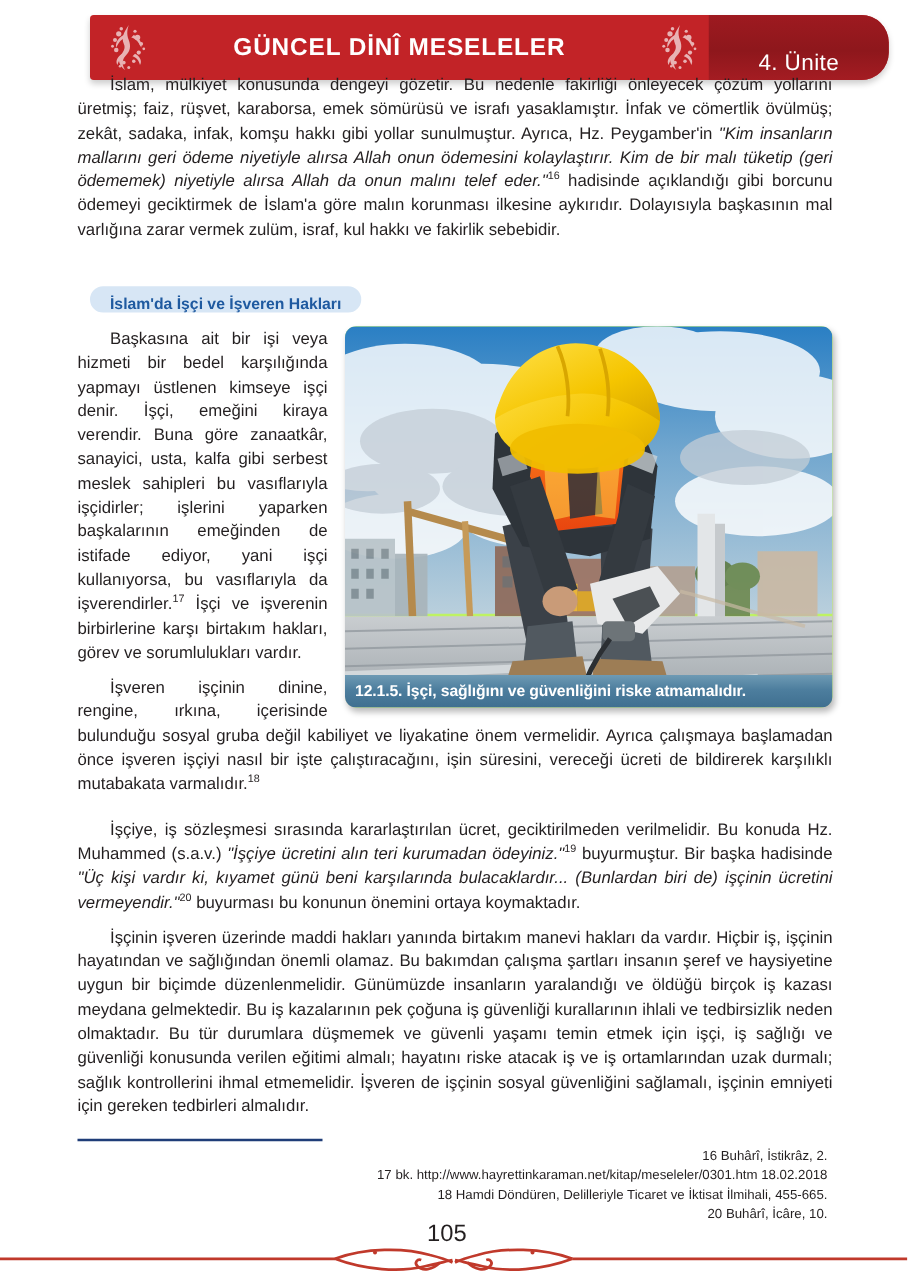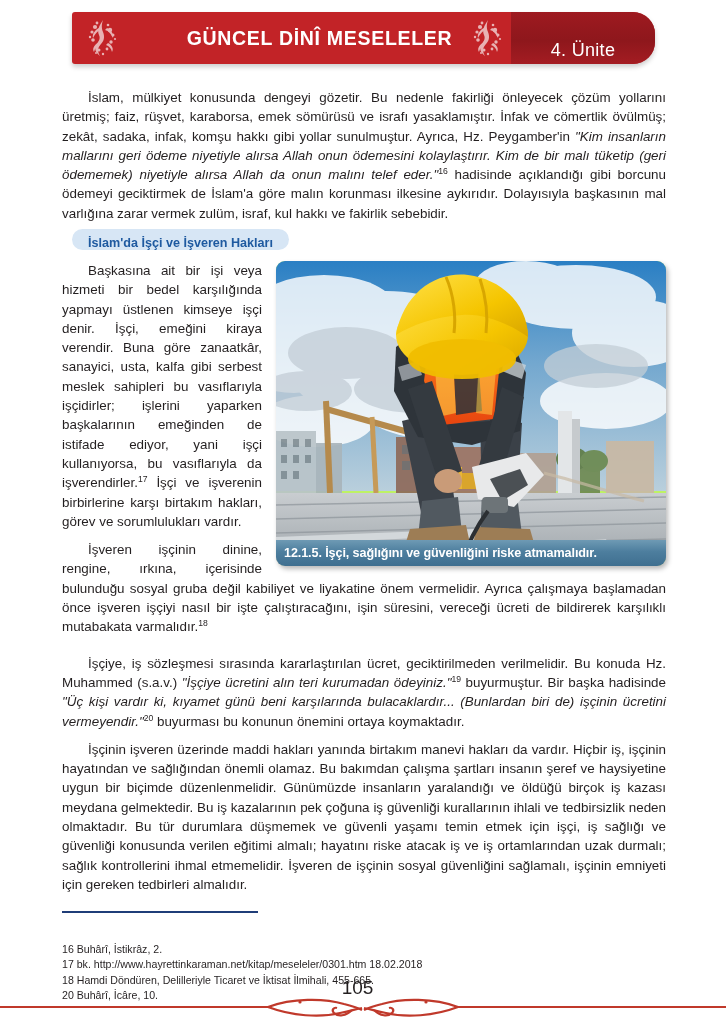--- a/index.html
+++ b/index.html
@@ -14,21 +14,21 @@
     overflow: hidden;
     font-family: "Liberation Sans", sans-serif;
     color: #231f20;
   }
 
   
   .header-banner {
     position: absolute;
     left: 72px;
     top: 12px;
-    width: 583px;
+    width: 639px;
     height: 52px;
   }
   .banner-main {
     position: absolute;
     inset: 0;
     background: #c22327;
     border-radius: 3px 22px 22px 3px;
     box-shadow: 0 3px 5px rgba(0,0,0,0.20);
   }
   .banner-tab {
@@ -75,21 +75,21 @@
     height: 40px;
     opacity: 0.88;
   }
   .ornament.left  { left: 14px; }
   .ornament.right { right: 150px; }
 
   
   .content {
     position: absolute;
     left: 62px;
-    top: 88px;
+    top: 58px;
     width: 604px;
   }
   p.body-text {
     margin: 0 0 9px 0;
     font-size: 13.4px;
     line-height: 19.3px;
     text-align: justify;
     text-indent: 26px;
     color: #231f20;
   }
@@ -164,22 +164,23 @@
     position: absolute;
     left: 62px;
     top: 911px;
     width: 196px;
     height: 2.4px;
     background: #1f3d78;
   }
   .footnotes {
     position: absolute;
     left: 62px;
-    top: 942px;
+    top: 918px;
     width: 600px;
+    text-align: right;
   }
   .footnotes div {
     font-size: 10.6px;
     line-height: 15.4px;
     color: #231f20;
   }
 
   
   .page-number {
     position: absolute;

